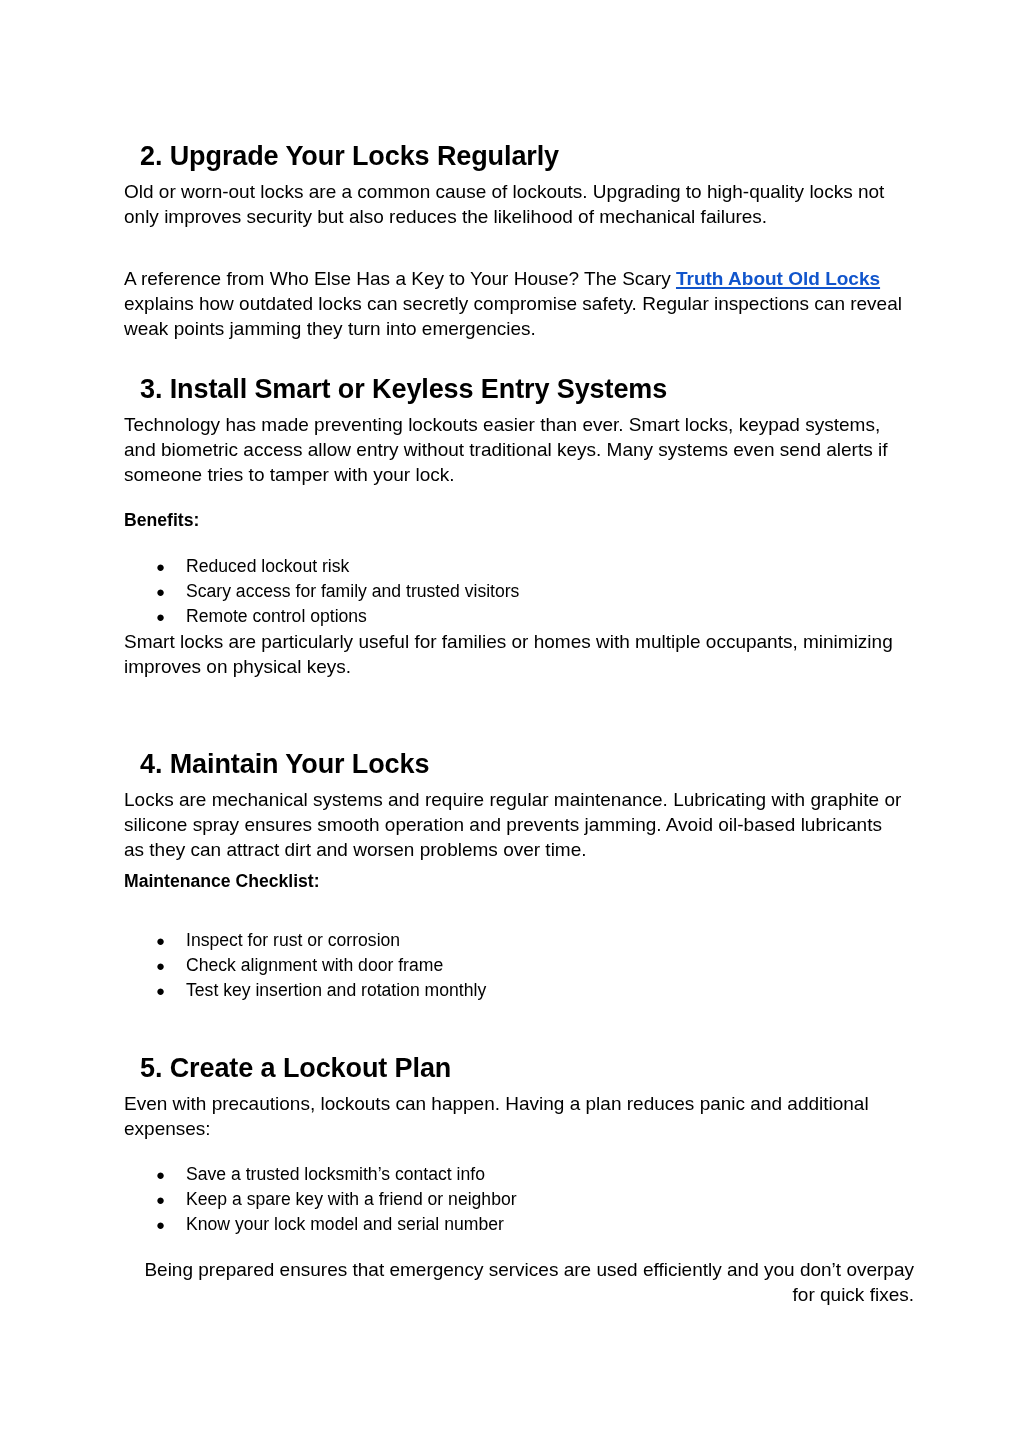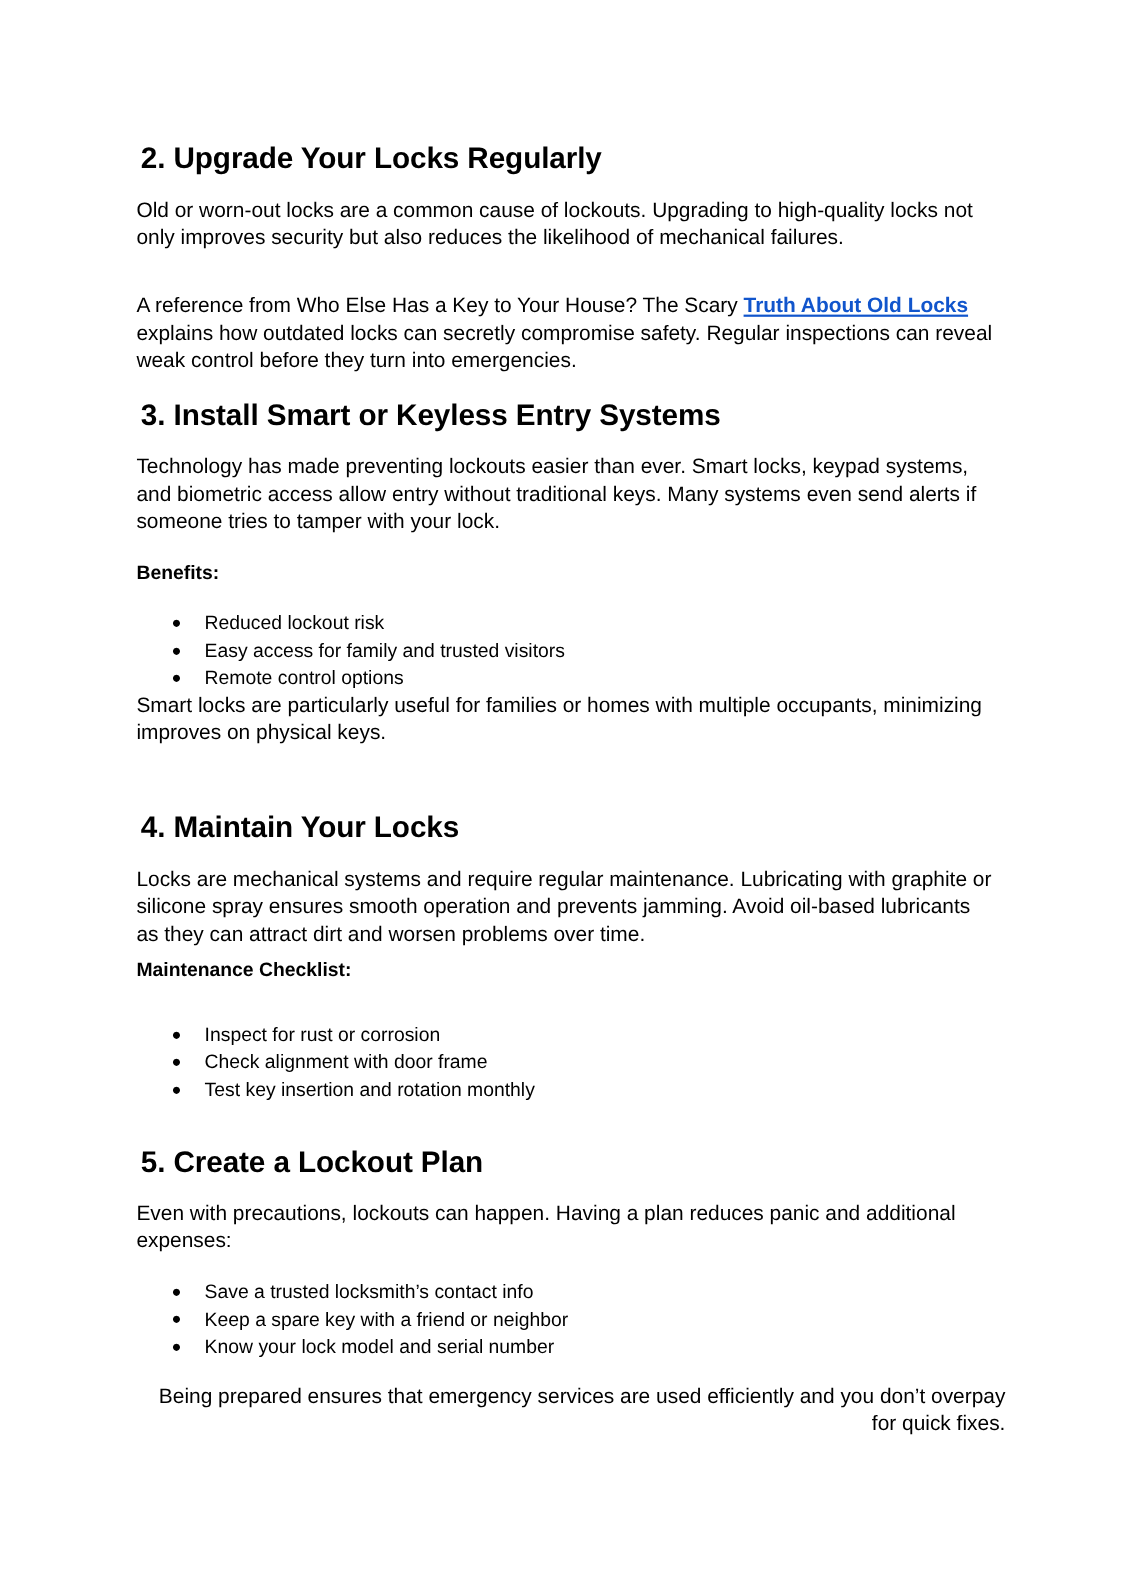--- a/index.html
+++ b/index.html
@@ -20,21 +20,21 @@
     left: 124px;
     top: 0;
     width: 780px;
   }
   .abs {
     position: absolute;
     left: 0;
     white-space: nowrap;
   }
   h2.heading {
-    margin: 4px;
+    margin: 16px;
     font-size: 27px;
     font-weight: bold;
     line-height: 32px;
     letter-spacing: -0.1px;
   }
   p.body {
     margin: 0;
     font-size: 19px;
     line-height: 25px;
     white-space: normal;
@@ -86,36 +86,36 @@
   <h2 class="heading abs" style="top:124px;">2. Upgrade Your Locks Regularly</h2>
 
   <p class="body abs" style="top:179px;">
     <span class="line">Old or worn-out locks are a common cause of lockouts. Upgrading to high-quality locks not</span>
     <span class="line">only improves security but also reduces the likelihood of mechanical failures.</span>
   </p>
 
   <p class="body abs" style="top:250px;margin-top:16px;">
     <span class="line"><span>A reference from Who Else Has a Key to Your House? The Scary </span><a class="link" href="#">Truth About Old Locks</a></span>
     <span class="line">explains how outdated locks can secretly compromise safety. Regular inspections can reveal</span>
-    <span class="line">weak control before they turn into emergencies.</span>
+    <span class="line">weak points jamming they turn into emergencies.</span>
   </p>
 
   <h2 class="heading abs" style="top:357px;">3. Install Smart or Keyless Entry Systems</h2>
 
   <p class="body abs" style="top:412px;">
     <span class="line">Technology has made preventing lockouts easier than ever. Smart locks, keypad systems,</span>
     <span class="line">and biometric access allow entry without traditional keys. Many systems even send alerts if</span>
     <span class="line">someone tries to tamper with your lock.</span>
   </p>
 
   <p class="label abs" style="top:508px;">Benefits:</p>
 
   <ul class="bullets abs" style="top:554px;">
     <li><span class="dot">●</span><span>Reduced lockout risk</span></li>
-    <li><span class="dot">●</span><span>Easy access for family and trusted visitors</span></li>
+    <li><span class="dot">●</span><span>Scary access for family and trusted visitors</span></li>
     <li><span class="dot">●</span><span>Remote control options</span></li>
   </ul>
 
   <p class="body abs" style="top:629px;">
     <span class="line">Smart locks are particularly useful for families or homes with multiple occupants, minimizing</span>
     <span class="line">improves on physical keys.</span>
   </p>
 
   <h2 class="heading abs" style="top:732px;">4. Maintain Your Locks</h2>
 

